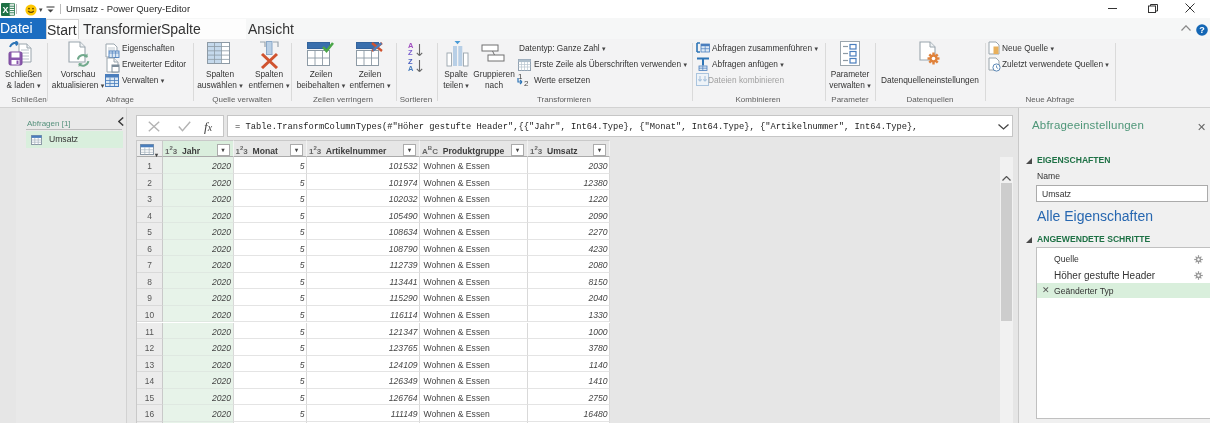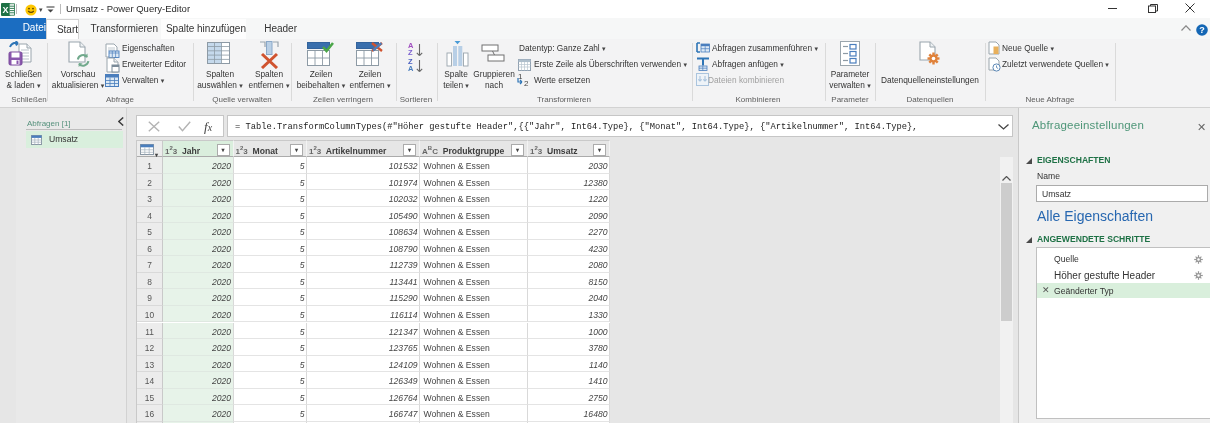--- a/index.html
+++ b/index.html
@@ -1,21 +1,21 @@
 <!DOCTYPE html>
 <html><head><meta charset="utf-8">
 <style>
   * { margin:0; padding:0; box-sizing:border-box; }
   html,body { width:1210px; height:423px; overflow:hidden; font-family:"Liberation Sans", sans-serif; }
   .abs { position:absolute; }
   #page { position:relative; width:1210px; height:423px; background:#e6e6e6; }
   
   #titlebar { left:0; top:0; width:1210px; height:18px; background:#fff; }
   #tabrow { left:0; top:18px; width:1210px; height:21px; background:#f6f7f7; border-bottom:0; }
-  .tab { position:absolute; top:1px; height:20px; line-height:20px; font-size:10px; color:#333; text-align:right; }
+  .tab { position:absolute; top:1px; height:20px; line-height:20px; font-size:14px; color:#333; text-align:left; }
   #ribbon { left:0; top:39px; width:1210px; height:69px; background:#f3f3f4; border-bottom:1px solid #d2d2d2; }
   .sep { position:absolute; top:4px; height:58px; width:1px; background:#dadada; }
   .glabel { position:absolute; top:56px; width:200px; text-align:center; font-size:8px; color:#5d5d5d; }
   .btxt { font-size:8.3px; color:#333; line-height:10.5px; }
   .drop { color:#444; font-size:7px; }
   
   #content { left:16px; top:108px; width:1210px; height:293px; background:#e6e6e6;border-radius:16px; }
   
   #lpane { left:0; top:0; width:111px; height:315px; background:#e9e9e9; border-right:1px solid #d2d2d2; }
   
@@ -65,21 +65,21 @@
     </svg>
     <svg class="abs" style="left:1185px;top:3px" width="10" height="10" viewBox="0 0 10 10">
       <path d="M0.5 0.5 L9.5 9.5 M9.5 0.5 L0.5 9.5" stroke="#333" stroke-width="1"></path>
     </svg>
   </div>
   <div class="abs" id="tabrow">
     <div class="tab" style="left:0;top:0;width:46px;height:21px;background:#1b6dc1;color:#fff">Datei</div>
     <div class="tab" style="left:46px;width:33px;background:#fff;border:1px solid #d2d2d2;border-bottom:0">Start</div>
     <div class="tab" style="left:83px;width:75px;">Transformieren</div>
     <div class="tab" style="left:161px;width:85px;background:#fdfdfd">Spalte hinzufügen</div>
-    <div class="tab" style="left:248px;width:49px;">Header</div>
+    <div class="tab" style="left:248px;width:49px;">Ansicht</div>
     <svg class="abs" style="left:1181px;top:7px" width="10" height="6" viewBox="0 0 10 6">
         <path d="M0.5 5.5 L5 0.8 L9.5 5.5" fill="none" stroke="#888" stroke-width="1.2"></path>
       </svg>
     <svg class="abs" style="left:1196px;top:6px" width="12" height="12" viewBox="0 0 12 12">
       <circle cx="6" cy="6" r="5.8" fill="#1467b5"></circle>
       <text x="6" y="9" font-size="9" font-weight="bold" fill="#fff" text-anchor="middle" font-family="Liberation Sans">?</text>
     </svg>
   </div>
   <div class="abs" id="ribbon">
 
@@ -536,21 +536,21 @@
 </div>
 <div class="abs" style="left:0;top:265.25px;width:474px;height:16.55px">
 <div class="rownum" style="top:0;height:16.55px;line-height:18.2px">16</div>
 <div class="abs" style="left:26px;width:70.5px;height:100%;background:#e7f3e9;border-bottom:1px solid #dfe8e1;border-right:1px solid #d9d9d9"></div>
 <div class="abs" style="left:96.5px;width:73.5px;height:100%;background:#fff;border-bottom:1px solid #e4e4e4;border-right:1px solid #d9d9d9"></div>
 <div class="abs" style="left:170px;width:113px;height:100%;background:#fff;border-bottom:1px solid #e4e4e4;border-right:1px solid #d9d9d9"></div>
 <div class="abs" style="left:283px;width:108px;height:100%;background:#fff;border-bottom:1px solid #e4e4e4;border-right:1px solid #d9d9d9"></div>
 <div class="abs" style="left:391px;width:82px;height:100%;background:#fff;border-bottom:1px solid #e4e4e4;border-right:1px solid #d9d9d9"></div>
 <div class="cell" style="left:26px;width:68px;line-height:18.2px">2020</div>
 <div class="cell" style="left:96.5px;width:71px;line-height:18.2px">5</div>
-<div class="cell" style="left:170px;width:110.5px;line-height:18.2px">166747</div>
+<div class="cell" style="left:170px;width:110.5px;line-height:18.2px">111149</div>
 <div class="cell" style="left:286.5px;width:103px;line-height:18.2px;text-align:left;font-style:normal">Wohnen &amp; Essen</div>
 <div class="cell" style="left:391px;width:79.5px;line-height:18.2px">16480</div>
 </div>
 <div class="abs" style="left:0;top:281.80px;width:474px;height:16.55px">
 <div class="rownum" style="top:0;height:16.55px;line-height:18.2px">17</div>
 <div class="abs" style="left:26px;width:70.5px;height:100%;background:#e7f3e9;border-bottom:1px solid #dfe8e1;border-right:1px solid #d9d9d9"></div>
 <div class="abs" style="left:96.5px;width:73.5px;height:100%;background:#fff;border-bottom:1px solid #e4e4e4;border-right:1px solid #d9d9d9"></div>
 <div class="abs" style="left:170px;width:113px;height:100%;background:#fff;border-bottom:1px solid #e4e4e4;border-right:1px solid #d9d9d9"></div>
 <div class="abs" style="left:283px;width:108px;height:100%;background:#fff;border-bottom:1px solid #e4e4e4;border-right:1px solid #d9d9d9"></div>
 <div class="abs" style="left:391px;width:82px;height:100%;background:#fff;border-bottom:1px solid #e4e4e4;border-right:1px solid #d9d9d9"></div>

